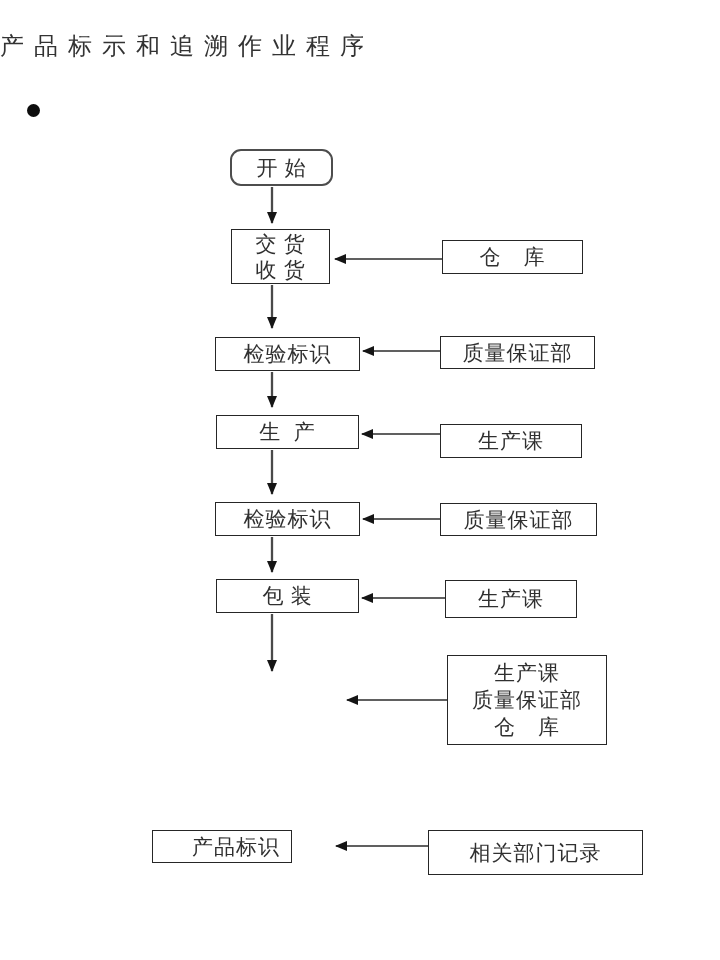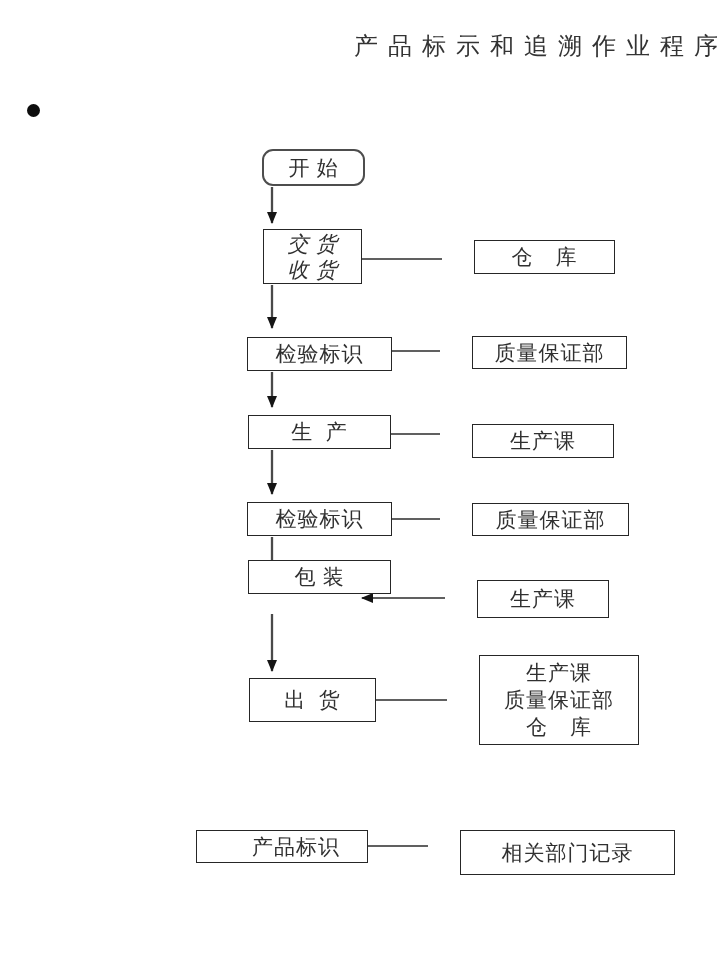--- a/index.html
+++ b/index.html
@@ -3,36 +3,35 @@
 <meta charset="utf-8">
 <style>
   html,body { margin:0; padding:0; background:#ffffff; }
   .page {
     position:relative; width:720px; height:960px; background:#ffffff;
     font-family:"Liberation Serif","DejaVu Serif",serif;
     color:#2f2f2f; overflow:hidden;
   }
   .title {
     position:absolute; top:30px; left:0; width:100%;
-    margin:0; text-align:right;
+    margin:0; text-align:left;
     font-size:24px; font-weight:400; letter-spacing:2px;
     color:#333333; white-space:pre;
   }
   .bullet {
     position:absolute; left:27px; top:104px; width:13px; height:13px;
     border-radius:50%; background:#0d0d0d;
   }
   svg.connectors { position:absolute; left:0; top:0; }
   .node {
     position:absolute; box-sizing:border-box;
     border:1.6px solid #262626; background:#ffffff;
     display:flex; flex-direction:column; align-items:center; justify-content:center;
     font-size:21px; line-height:26px; color:#303030;
     letter-spacing:1px;
-    margin-left:32px;
   }
   .node span { white-space:pre; display:block; text-align:center; }
   .node.rounded { border-radius:11px; border:2.2px solid #4d4d4d; }
   .node.tall { line-height:27px; }
 </style>
 </head>
 <body>
 
 <div class="page">
 
@@ -64,21 +63,21 @@
       <line x1="445" y1="598" x2="362" y2="598" marker-end="url(#ah)"></line>
       <line x1="447" y1="700" x2="347" y2="700" marker-end="url(#ah)"></line>
       <line x1="428" y1="846" x2="336" y2="846" marker-end="url(#ah)"></line>
     </g>
   </svg>
 
   <div class="node rounded" style="left:230px; top:149px; width:103px; height:37px;">
     <span>开 始</span>
   </div>
 
-  <div class="node" style="left:231px; top:229px; width:99px; height:55px;font-style:italic;">
+  <div class="node" style="left:231px; top:229px; width:99px; height:55px;">
     <span>交 货</span>
     <span>收 货</span>
   </div>
   <div class="node" style="left:442px; top:240px; width:141px; height:34px;">
     <span>仓　库</span>
   </div>
 
   <div class="node" style="left:215px; top:337px; width:145px; height:34px;">
     <span>检验标识</span>
   </div>
@@ -93,36 +92,33 @@
     <span>生产课</span>
   </div>
 
   <div class="node" style="left:215px; top:502px; width:145px; height:34px;">
     <span>检验标识</span>
   </div>
   <div class="node" style="left:440px; top:503px; width:157px; height:33px;">
     <span>质量保证部</span>
   </div>
 
-  <div class="node" style="left:216px; top:560px; width:143px; height:34px;justify-content:center;">
+  <div class="node" style="left:216px; top:579px; width:143px; height:34px;justify-content:center;">
     <span>包 装</span>
   </div>
   <div class="node" style="left:445px; top:580px; width:132px; height:38px;">
     <span>生产课</span>
   </div>
 
-  <div class="node" style="left:217px; top:678px; width:127px; height:44px;">
-    <span>出  货</span>
-  </div>
   <div class="node tall" style="left:447px; top:655px; width:160px; height:90px;">
     <span>生产课</span>
     <span>质量保证部</span>
     <span>仓　库</span>
   </div>
 
-  <div class="node" style="left:164px; top:830px; width:172px; height:33px;padding-left:28px;">
+  <div class="node" style="left:152px; top:830px; width:140px; height:33px;padding-left:28px;">
     <span>产品标识</span>
   </div>
   <div class="node" style="left:428px; top:830px; width:215px; height:45px;">
     <span>相关部门记录</span>
   </div>
 
 </div>
 
 </body></html>

